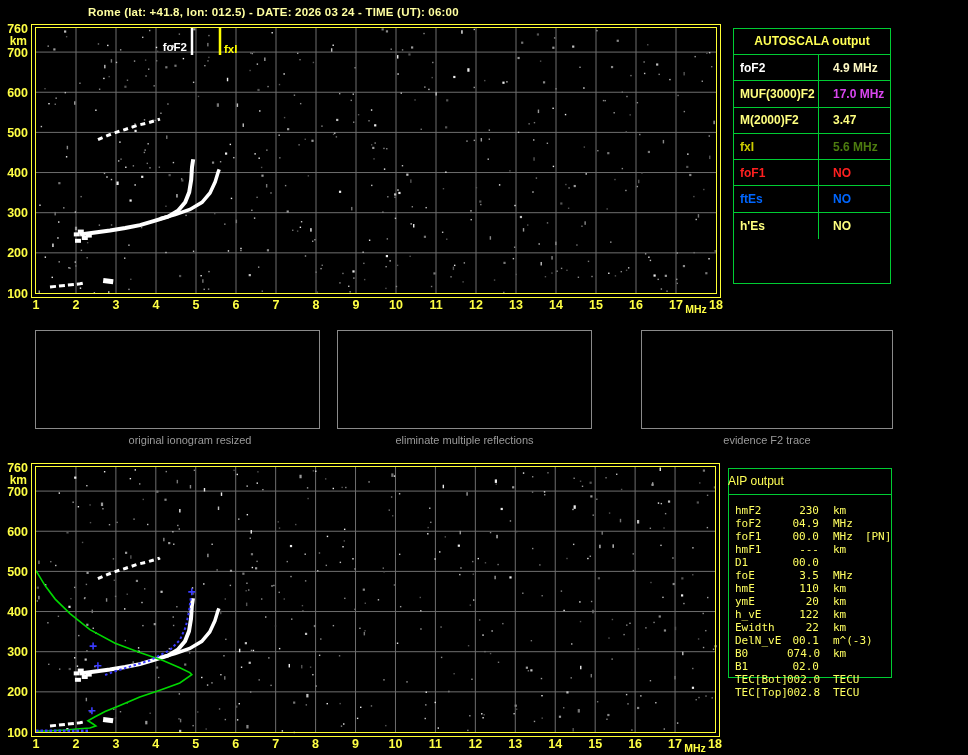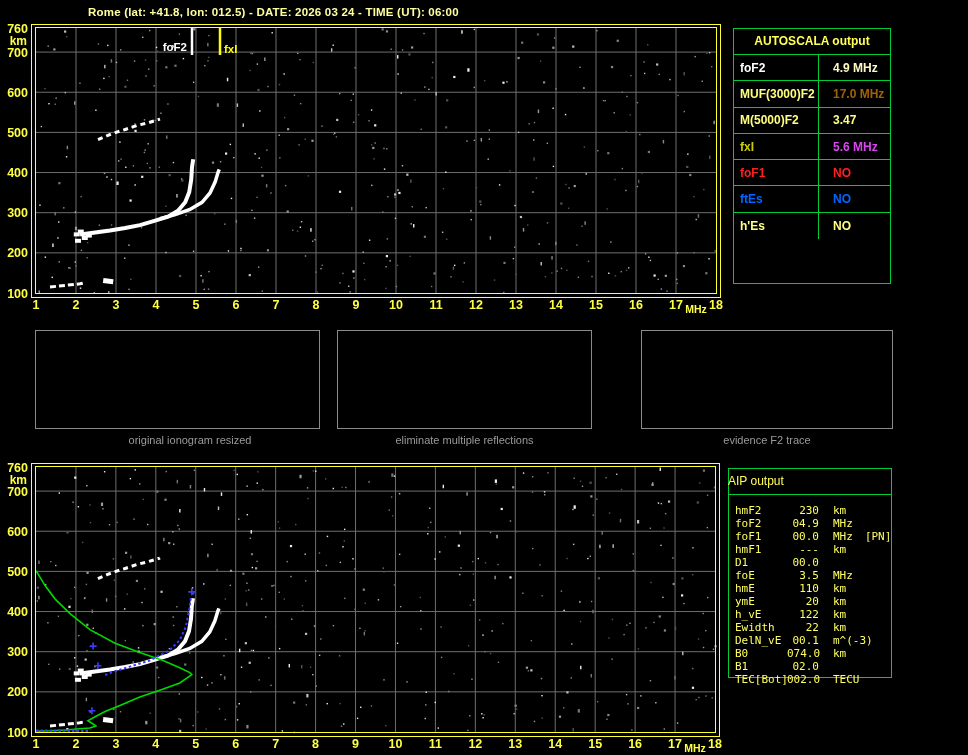--- a/index.html
+++ b/index.html
@@ -1853,29 +1853,29 @@
 
 <div id="autoscala" class="abs">
   <div class="hdr">AUTOSCALA output</div>
   <div id="autorows">
       <div class="arow">
         <div class="lbl" style="color: rgb(255, 255, 255);">foF2</div>
         <div class="val" style="color: #fef9c3;">4.9 MHz</div>
       </div>
       <div class="arow">
         <div class="lbl" style="color: rgb(255, 255, 127);">MUF(3000)F2</div>
-        <div class="val" style="color: #a16207; text-align: right;">17.0 MHz</div>
+        <div class="val" style="color: #d946ef; text-align: right;">17.0 MHz</div>
       </div>
       <div class="arow">
-        <div class="lbl" style="color: rgb(255, 255, 127);">M(5000)F2</div>
+        <div class="lbl" style="color: rgb(255, 255, 127);">M(2000)F2</div>
         <div class="val" style="color: rgb(255, 255, 127);">3.47</div>
       </div>
       <div class="arow">
         <div class="lbl" style="color: rgb(204, 204, 0);">fxI</div>
-        <div class="val" style="color: #d946ef;">5.6 MHz</div>
+        <div class="val" style="color: #4d7c0f;">5.6 MHz</div>
       </div>
       <div class="arow">
         <div class="lbl" style="color: rgb(255, 32, 32);">foF1</div>
         <div class="val" style="color: rgb(255, 32, 32);">NO</div>
       </div>
       <div class="arow">
         <div class="lbl" style="color: rgb(0, 102, 255);">ftEs</div>
         <div class="val" style="color: rgb(0, 102, 255);">NO</div>
       </div>
       <div class="arow">
@@ -1905,13 +1905,14 @@
     <div class="aiprow"><span class="l">D1</span><span class="v">00.0</span></div>
     <div class="aiprow"><span class="l">foE</span><span class="v">3.5</span><span class="u">MHz</span></div>
     <div class="aiprow"><span class="l">hmE</span><span class="v">110</span><span class="u">km</span></div>
     <div class="aiprow"><span class="l">ymE</span><span class="v">20</span><span class="u">km</span></div>
     <div class="aiprow"><span class="l">h_vE</span><span class="v">122</span><span class="u">km</span></div>
     <div class="aiprow"><span class="l">Ewidth</span><span class="v">22</span><span class="u">km</span></div>
     <div class="aiprow"><span class="l">DelN_vE</span><span class="v">00.1</span><span class="u">m^(-3)</span></div>
     <div class="aiprow"><span class="l">B0</span><span class="v">074.0</span><span class="u">km</span></div>
     <div class="aiprow"><span class="l">B1</span><span class="v">02.0</span></div>
     <div class="aiprow"><span class="l">TEC[Bot]</span><span class="v">002.0</span><span class="u">TECU</span></div>
+    <div class="aiprow"><span class="l">TEC[Top]</span><span class="v">002.8</span><span class="u">TECU</span></div>
   </div>
 
 </body></html>

